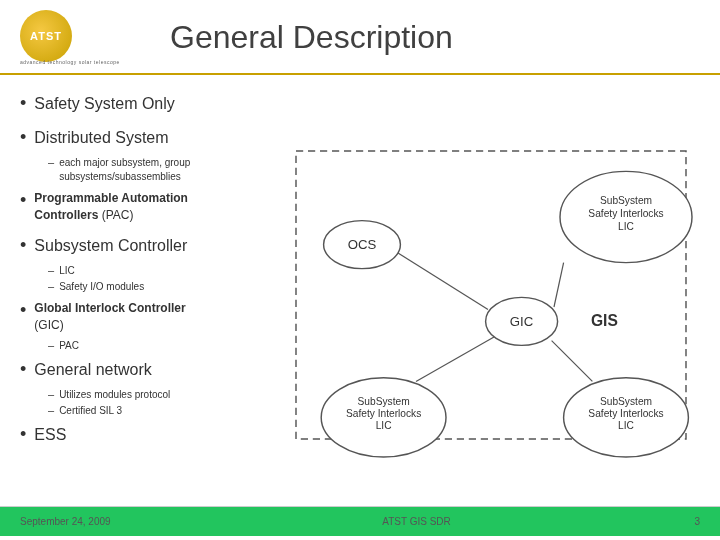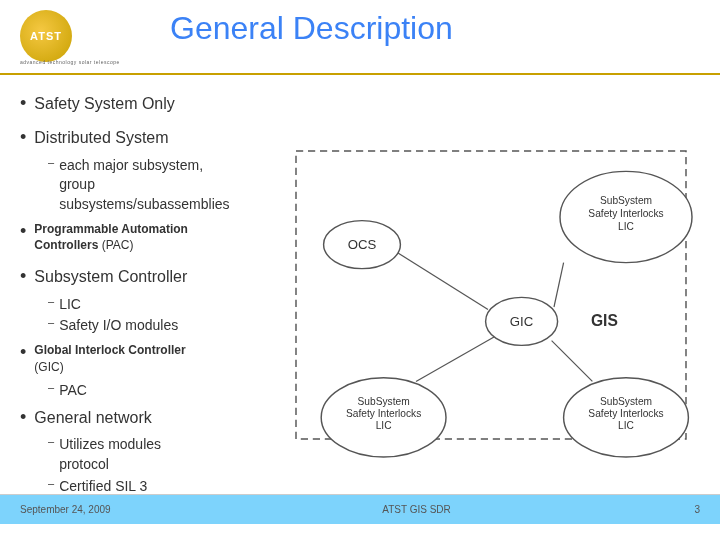--- a/index.html
+++ b/index.html
@@ -8,20 +8,21 @@
       height: 540px;
       background: #ffffff;
       font-family: Arial, sans-serif;
       overflow: hidden;
       position: relative;
     }
 
     
     .header {
       display: flex;
+      align-items: center;
       padding: 10px 4px 8px 20px;
       border-bottom: 2px solid #c8a000;
     }
 
     .logo-area {
       width: 120px;
       height: 55px;
       position: relative;
       flex-shrink: 0;
     }
@@ -51,21 +52,21 @@
       bottom: 0;
       left: 0;
       font-size: 5px;
       color: #666;
       white-space: nowrap;
       letter-spacing: 0.5px;
     }
 
     .page-title {
       font-size: 32px;
-      color: #3b82f6;
+      color: #404040;
       font-weight: 300;
       margin-left: 30px;
     }
 
     
     .main {
       display: flex;
       padding: 10px 0 0 0;
       height: calc(540px - 80px - 30px);
     }
@@ -114,45 +115,45 @@
     }
 
     .sub-dash {
       font-size: 11px;
       color: #333;
       margin-right: 5px;
       flex-shrink: 0;
     }
 
     .sub-text {
-      font-size: 14px;
+      font-size: 10px;
       color: #333;
       line-height: 1.4;
     }
 
     
     .diagram-area {
       flex: 1;
       position: relative;
       padding: 5px 10px;
     }
 
     
     .footer {
       position: absolute;
-      bottom: 16px;
+      bottom: 4px;
       left: 0;
       right: 0;
       height: 30px;
       border-top: 1px solid #ccc;
       display: flex;
       align-items: center;
       justify-content: space-between;
       padding: 0 20px;
-      background: #7dd3fc;
+      background: #22c55e;
     }
 
     .footer-left, .footer-center, .footer-right {
       font-size: 10px;
       color: #555;
     }
 
     .footer-center {
       text-align: right;
       margin-left: 28px;

